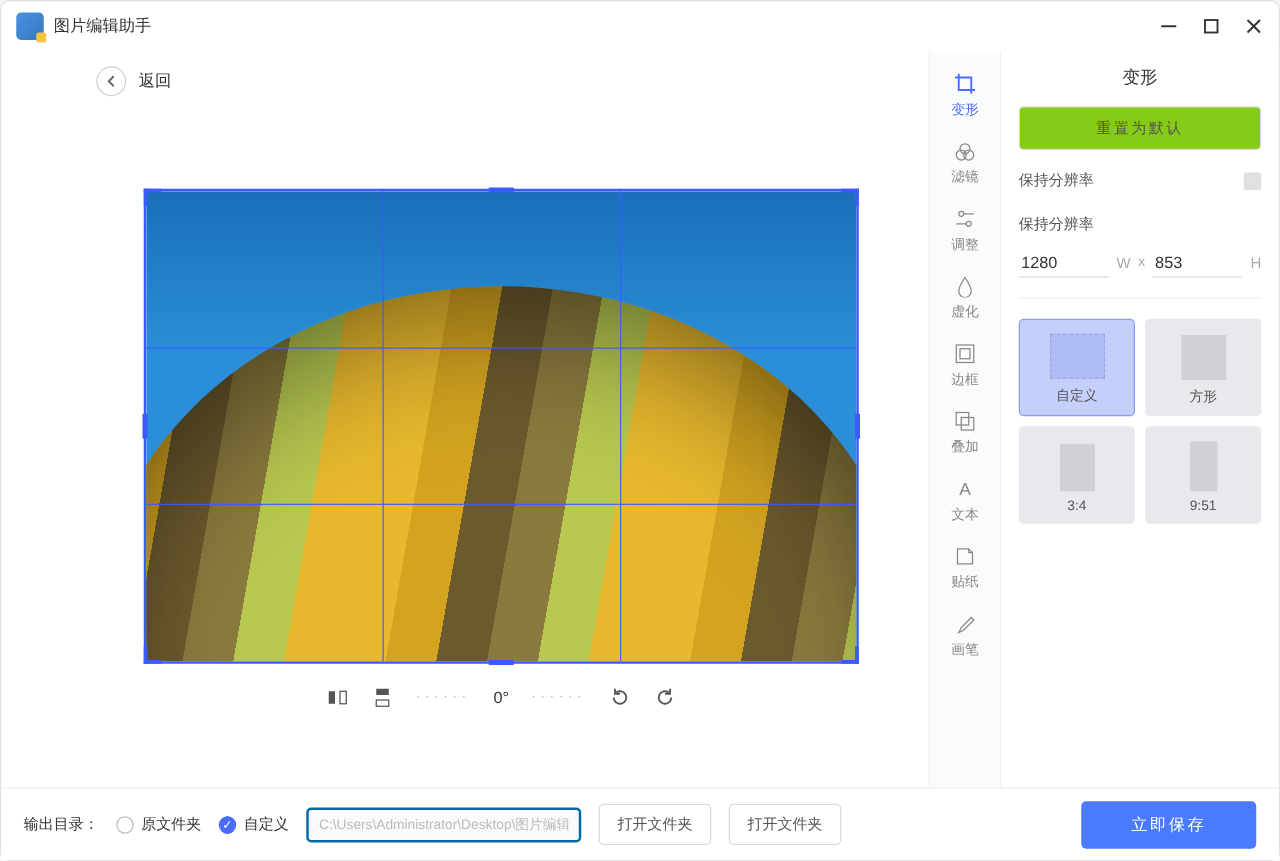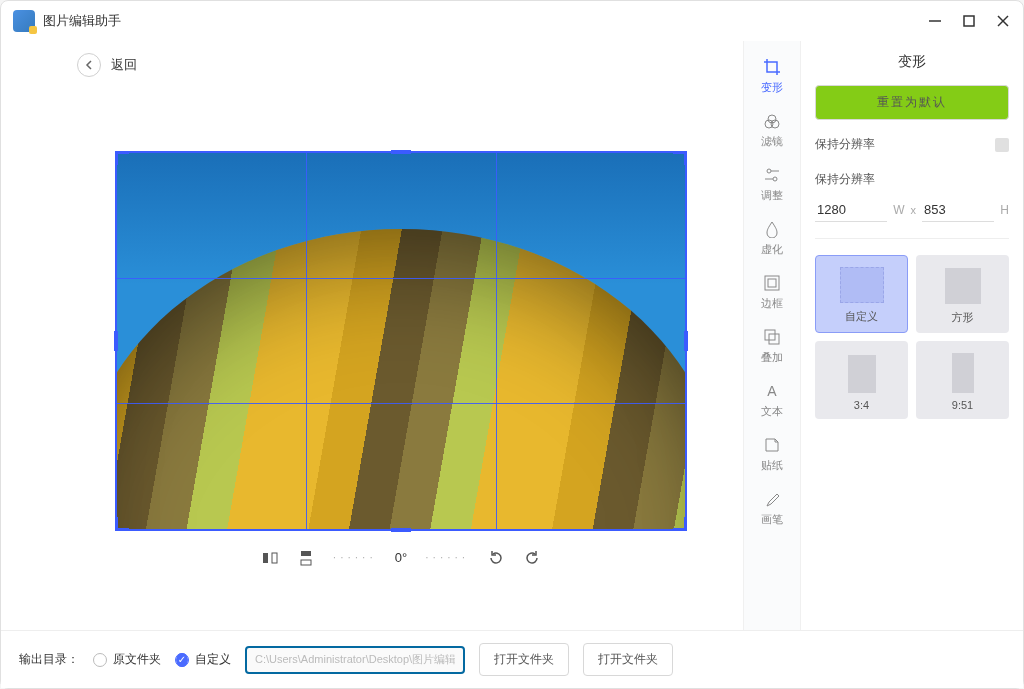--- a/index.html
+++ b/index.html
@@ -305,15 +305,16 @@
       <span class="radio-label">原文件夹</span>
     </div>
     <div class="radio-group">
       <span class="radio checked"></span>
       <span class="radio-label">自定义</span>
     </div>
     <input class="path-input" readonly="" value="C:\Users\Administrator\Desktop\图片编辑" style="">
     <button class="foot-btn">打开文件夹</button>
     <button class="foot-btn">打开文件夹</button>
     <div class="spacer"></div>
+    <button class="save-btn">立即保存</button>
   </div>
 
 </div>
 
 </body></html>

